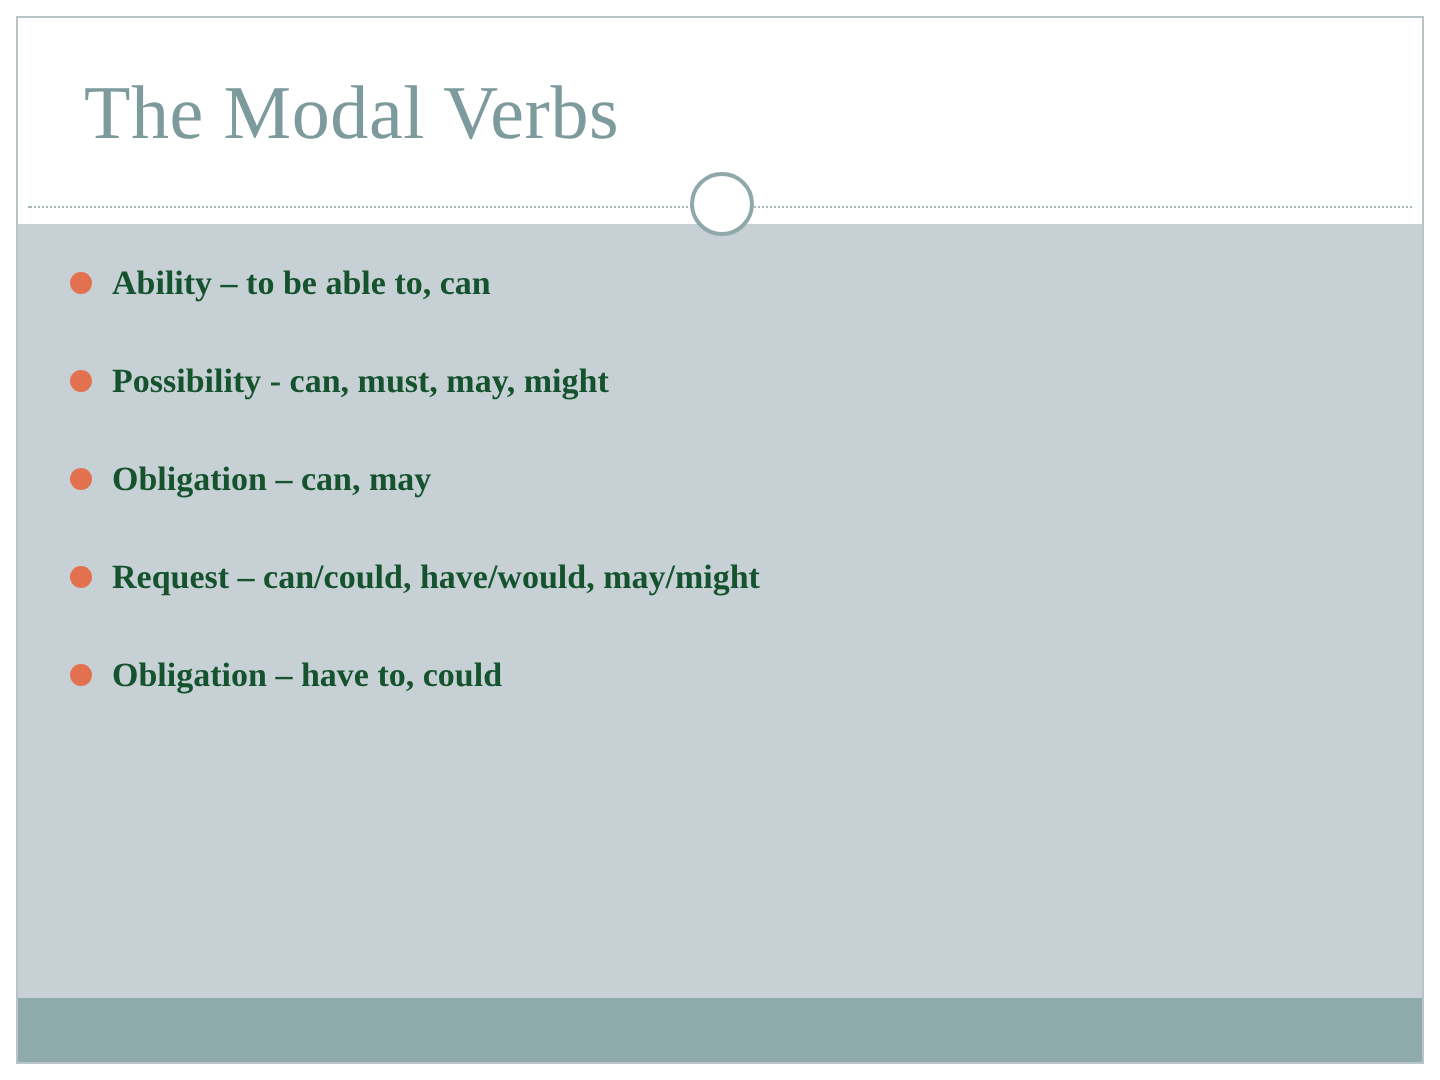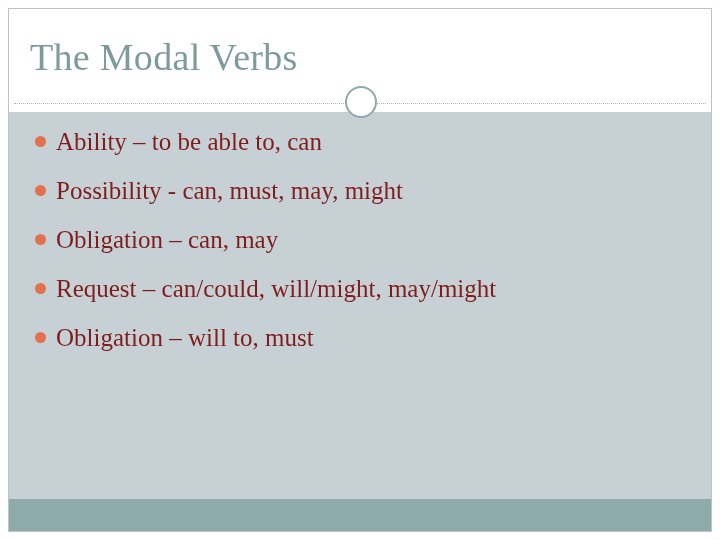--- a/index.html
+++ b/index.html
@@ -67,21 +67,21 @@
     position: absolute;
     left: 9px;
     right: 9px;
     bottom: 9px;
     height: 32px;
     background: #8faaab;
   }
   
   .title {
     position: absolute;
-    left: 30px;
+    left: 42px;
     top: 34px;
     font-size: 38px;
     line-height: 46px;
     color: #7d9a9c;
     font-family: "Liberation Serif", serif;
     font-weight: normal;
     letter-spacing: 0.3px;
     white-space: nowrap;
   }
   
@@ -109,24 +109,25 @@
   .bullets {
     position: absolute;
     left: 30px;
     top: 126px;
     right: 40px;
   }
   .bullet-item {
     position: relative;
     padding-left: 26px;
     margin-bottom: 18px;
-    font-size: 25px;
+    font-size: 17px;
     line-height: 31px;
-    color: #7f1d1d;
+    color: #14532d;
     font-family: "Liberation Serif", serif;
+    font-weight: bold;
   }
   .bullet-item .dot {
     position: absolute;
     left: 5px;
     top: 10px;
     width: 11px;
     height: 11px;
     background: #e2714f;
     border-radius: 50%;
   }
@@ -165,23 +166,23 @@
       <span class="bullet-text">Possibility - can, must, may, might</span>
     </div>
 
     <div class="bullet-item">
       <span class="dot"></span>
       <span class="bullet-text">Obligation – can, may</span>
     </div>
 
     <div class="bullet-item">
       <span class="dot"></span>
-      <span class="bullet-text">Request – can/could, will/might, may/might</span>
+      <span class="bullet-text">Request – can/could, have/would, may/might</span>
     </div>
 
     <div class="bullet-item">
       <span class="dot"></span>
-      <span class="bullet-text">Obligation – will to, must</span>
+      <span class="bullet-text">Obligation – have to, could</span>
     </div>
 
   </div>
 
 </div>
 
 </body></html>

